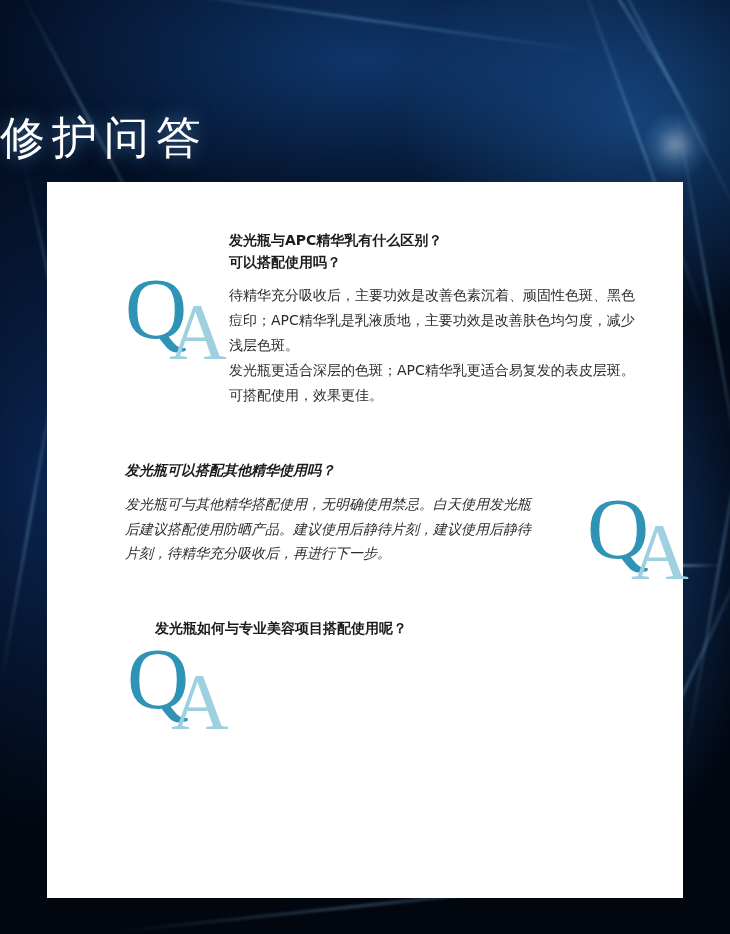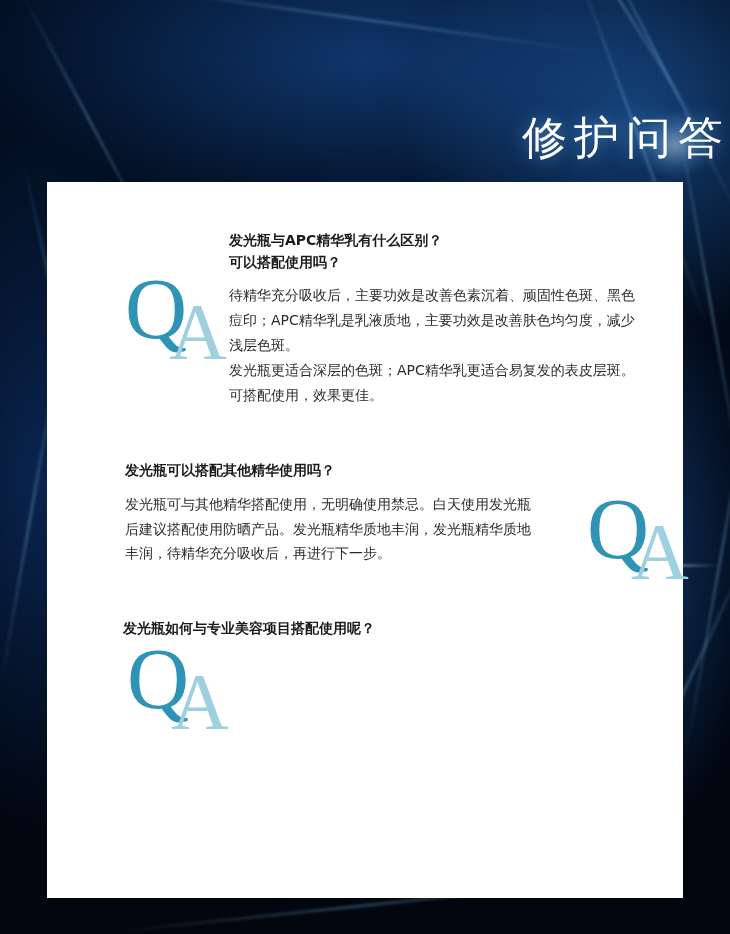--- a/index.html
+++ b/index.html
@@ -56,21 +56,21 @@
     border-radius: 50%;
     background: radial-gradient(circle, rgba(235,248,255,0.9) 0%, rgba(130,200,255,0.35) 40%, rgba(0,0,0,0) 70%);
     filter: blur(2px);
   }
   
   .title {
     position: absolute;
     top: 78px;
     left: 0;
     width: 730px;
-    text-align: right;
+    text-align: left;
     color: #ffffff;
     font-family: "DejaVu Sans", "Liberation Sans", sans-serif;
     font-size: 45px;
     letter-spacing: 7px;
     font-weight: 500;
     text-shadow: 0 0 18px rgba(120,190,255,0.55);
   }
   
   .card {
     position: absolute;
@@ -126,24 +126,24 @@
     font-size: 14px;
     color: #2b2b2b;
     line-height: 1.78;
     margin-top: 10px;
   }
   
   .b1-mark { left: 78px; top: 36px; }
   .b1-text { margin-left: 182px; margin-right: 40px; }
   
   .b2-mark { left: 540px; top: 26px; }
-  .b2-text { margin-left: 78px; margin-right: 150px; }
+  .b2-text { margin-left: 78px; margin-right: 150px; font-style: italic; }
   
   .b3-mark { left: 80px; top: 18px; }
-  .b3-text { margin-left: 76px; margin-right: 20px; }
+  .b3-text { margin-left: 108px; margin-right: 20px; }
 </style>
 </head>
 <body>
 
 <div class="page">
 
   <div class="bg"></div>
 
   <div class="streak" style="left:450px;top:0px;width:340px;height:2px;transform:rotate(58deg);"></div>
   <div class="streak" style="left:470px;top:60px;width:380px;height:2px;transform:rotate(63deg);"></div>
@@ -179,21 +179,21 @@
       </div>
     </div>
 
     <div class="qa-block qa2">
       <div class="qa-mark-wrap qa-mark b2-mark">
         <span class="q">Q</span>
         <span class="a">A</span>
       </div>
       <div class="b2-text">
         <div class="q-title" style="white-space:pre-line;">发光瓶可以搭配其他精华使用吗？</div>
-        <div class="a-text" style="white-space:pre-line;">发光瓶可与其他精华搭配使用，无明确使用禁忌。白天使用发光瓶后建议搭配使用防晒产品。发光瓶精华质地丰润，发光瓶精华质地丰润，待精华充分吸收后，再进行下一步。</div>
+        <div class="a-text" style="white-space:pre-line;">发光瓶可与其他精华搭配使用，无明确使用禁忌。白天使用发光瓶后建议搭配使用防晒产品。建议使用后静待片刻，建议使用后静待片刻，待精华充分吸收后，再进行下一步。</div>
       </div>
     </div>
 
     <div class="qa-block qa3">
       <div class="qa-mark-wrap qa-mark b3-mark">
         <span class="q">Q</span>
         <span class="a">A</span>
       </div>
       <div class="b3-text">
         <div class="q-title" style="white-space:pre-line;">发光瓶如何与专业美容项目搭配使用呢？</div>

